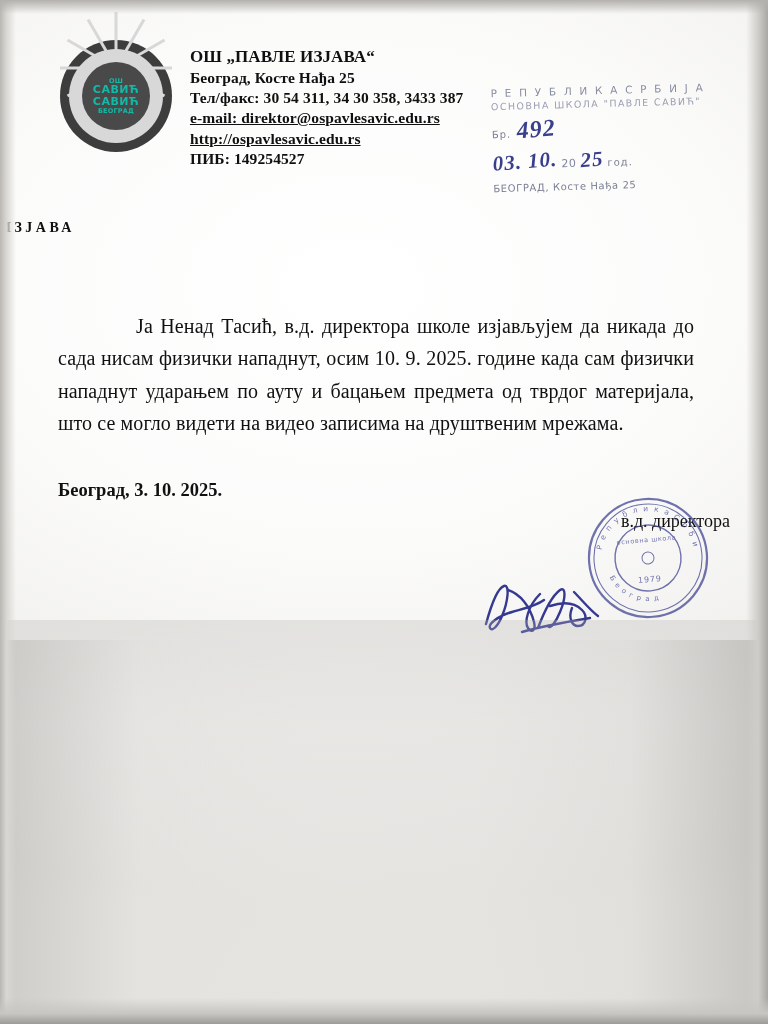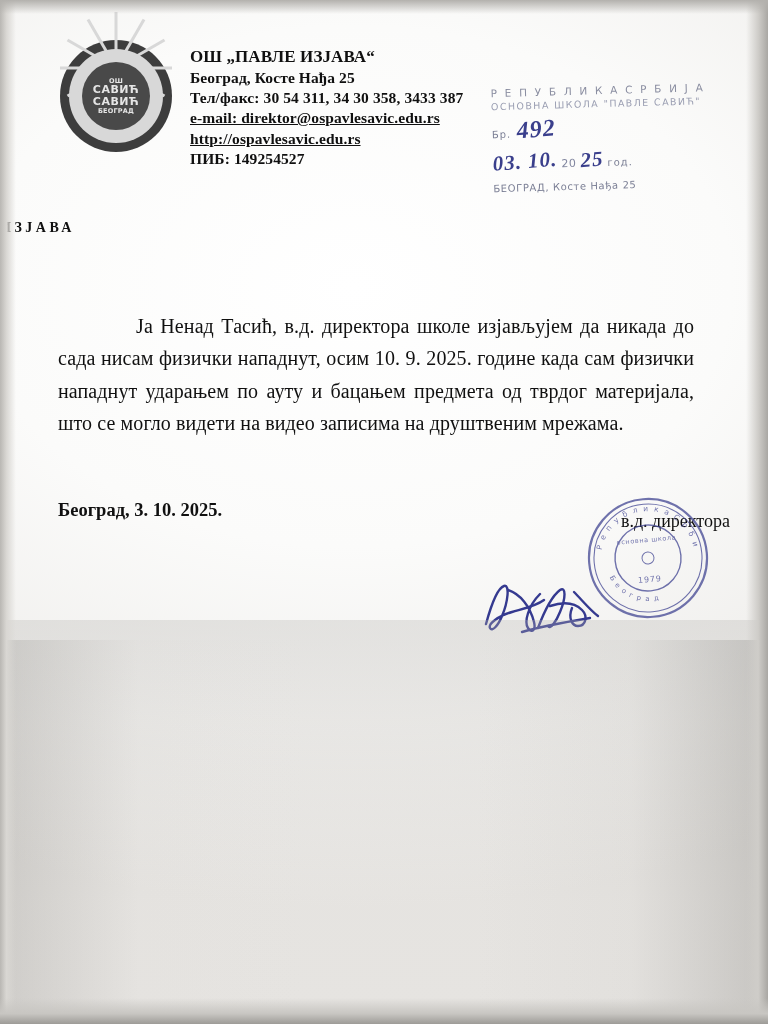--- a/index.html
+++ b/index.html
@@ -169,21 +169,21 @@
     font-size: 20px;
     line-height: 1.62;
     text-align: justify;
     text-indent: 78px;
     letter-spacing: 0.1px;
   }
 
   .place-date {
     position: absolute;
     left: 58px;
-    top: 500px;
+    top: 480px;
     font-size: 18.5px;
     font-weight: bold;
   }
 
   .signature-block {
     position: absolute;
     left: 430px;
     top: 505px;
     width: 300px;
     text-align: right;
@@ -226,21 +226,21 @@
     background: #d8d8d8;
   }
   .logo-inner {
     position: absolute; inset: 22px;
     border-radius: 50%;
     background: #494949;
     display: flex;
     flex-direction: column;
     align-items: center;
     justify-content: center;
-    color: #e5e5e5;
+    color: #14b8a6;
   }
   .logo-word {
     font-family: "DejaVu Sans", sans-serif;
     font-weight: bold;
     font-size: 11px;
     line-height: 1.05;
     letter-spacing: 0.5px;
   }
   .logo-word.xs { font-size: 6.5px; letter-spacing: 0.2px; }
   .spoke {

